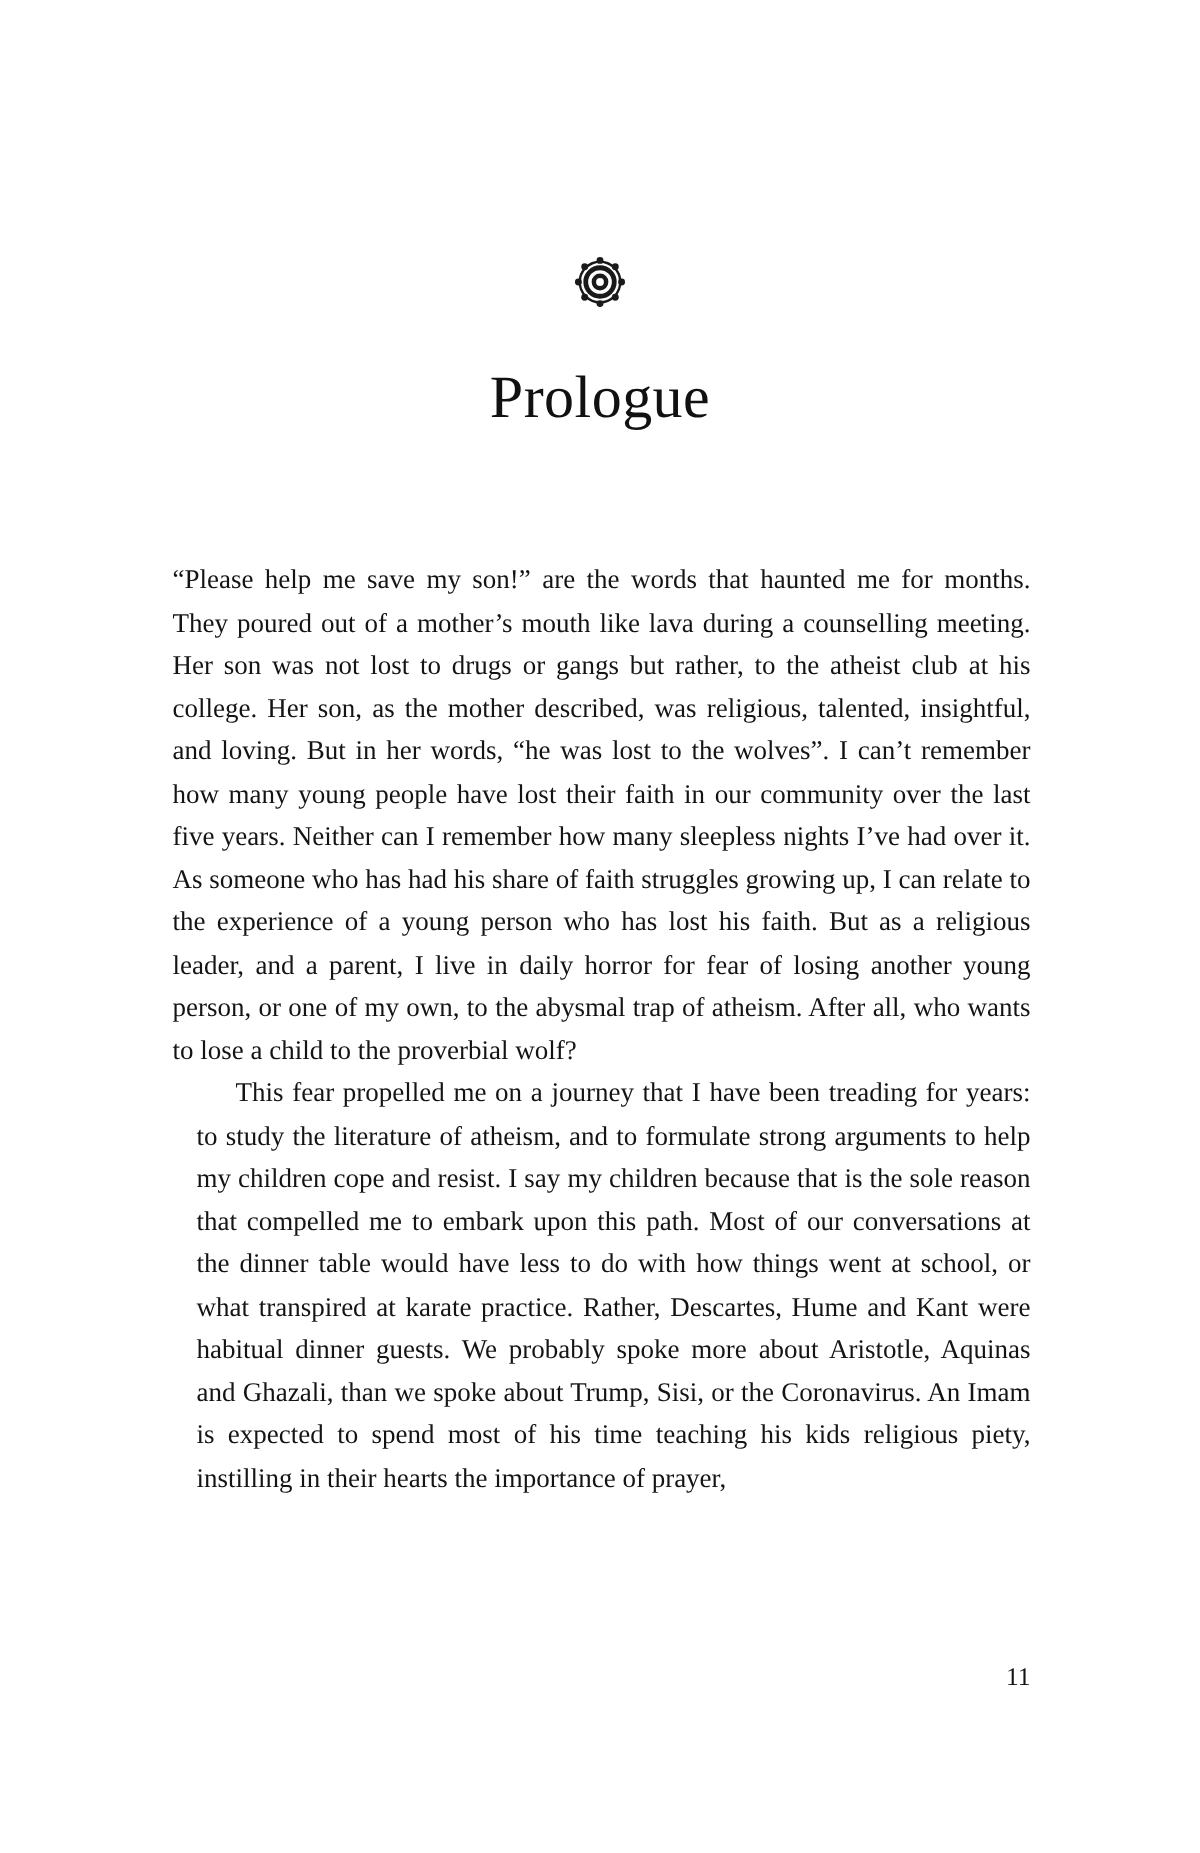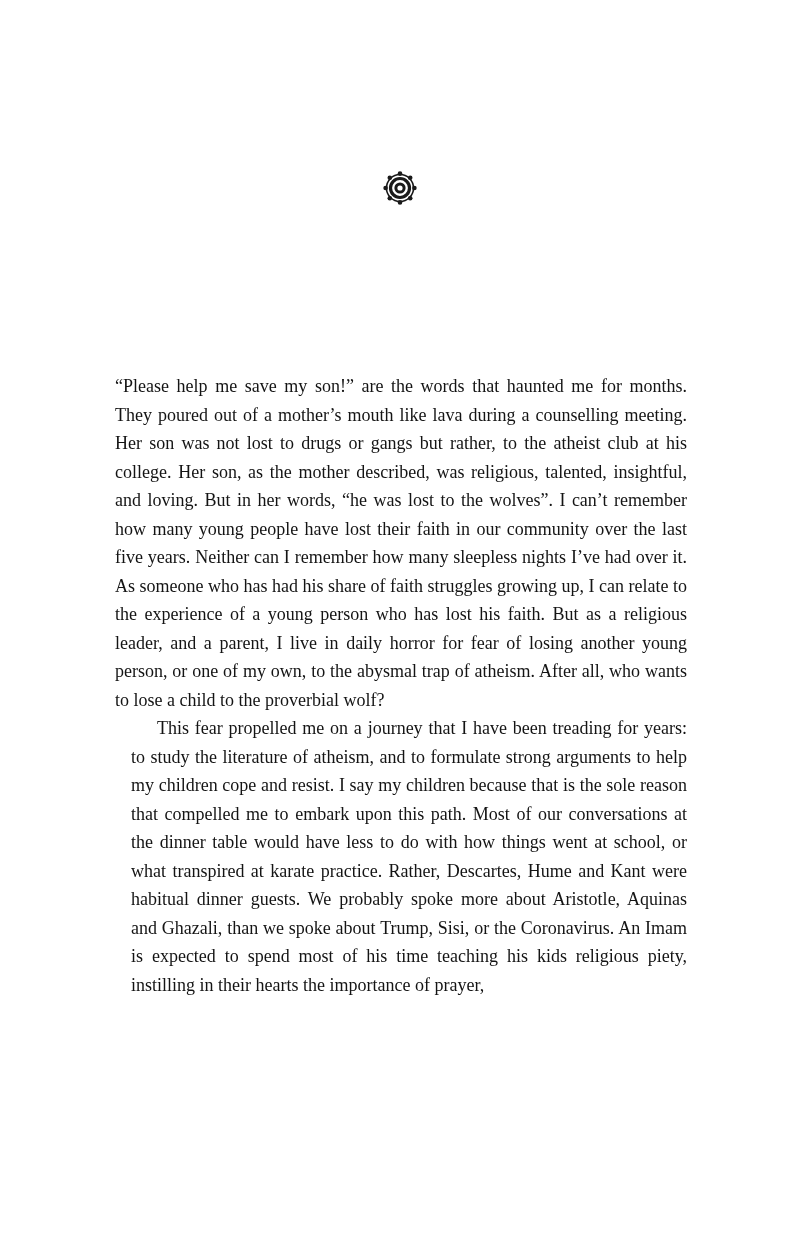--- a/index.html
+++ b/index.html
@@ -94,20 +94,22 @@
           <circle cx="5.6" cy="20" r="2.3"></circle>
           <circle cx="9.8" cy="9.8" r="2.3"></circle>
         </g>
         <circle cx="20" cy="20" r="9.5" fill="none" stroke="#1a1a1a" stroke-width="3.2"></circle>
         <circle cx="20" cy="20" r="5.6" fill="#1a1a1a"></circle>
         <circle cx="20" cy="20" r="2.6" fill="#ffffff"></circle>
       </g>
     </svg>
   </div>
 
+  <h1 class="chapter-title">Prologue</h1>
 
   <div class="body-text">
     <p>“Please help me save my son!” are the words that haunted me for months. They poured out of a mother’s mouth like lava during a counselling meeting. Her son was not lost to drugs or gangs but rather, to the atheist club at his college. Her son, as the mother described, was religious, talented, insightful, and loving. But in her words, “he was lost to the wolves”. I can’t remember how many young people have lost their faith in our community over the last five years. Neither can I remember how many sleepless nights I’ve had over it. As someone who has had his share of faith struggles growing up, I can relate to the experience of a young person who has lost his faith. But as a religious leader, and a parent, I live in daily horror for fear of losing another young person, or one of my own, to the abysmal trap of atheism. After all, who wants to lose a child to the proverbial wolf?</p>
     <p class="indent">This fear propelled me on a journey that I have been treading for years: to study the literature of atheism, and to formulate strong arguments to help my children cope and resist. I say my children because that is the sole reason that compelled me to embark upon this path. Most of our conversations at the dinner table would have less to do with how things went at school, or what transpired at karate practice. Rather, Descartes, Hume and Kant were habitual dinner guests. We probably spoke more about Aristotle, Aquinas and Ghazali, than we spoke about Trump, Sisi, or the Coronavirus. An Imam is expected to spend most of his time teaching his kids religious piety, instilling in their hearts the importance of prayer,</p>
   </div>
 
+  <div class="folio">11</div>
 
 </div>
 
 </body></html>

